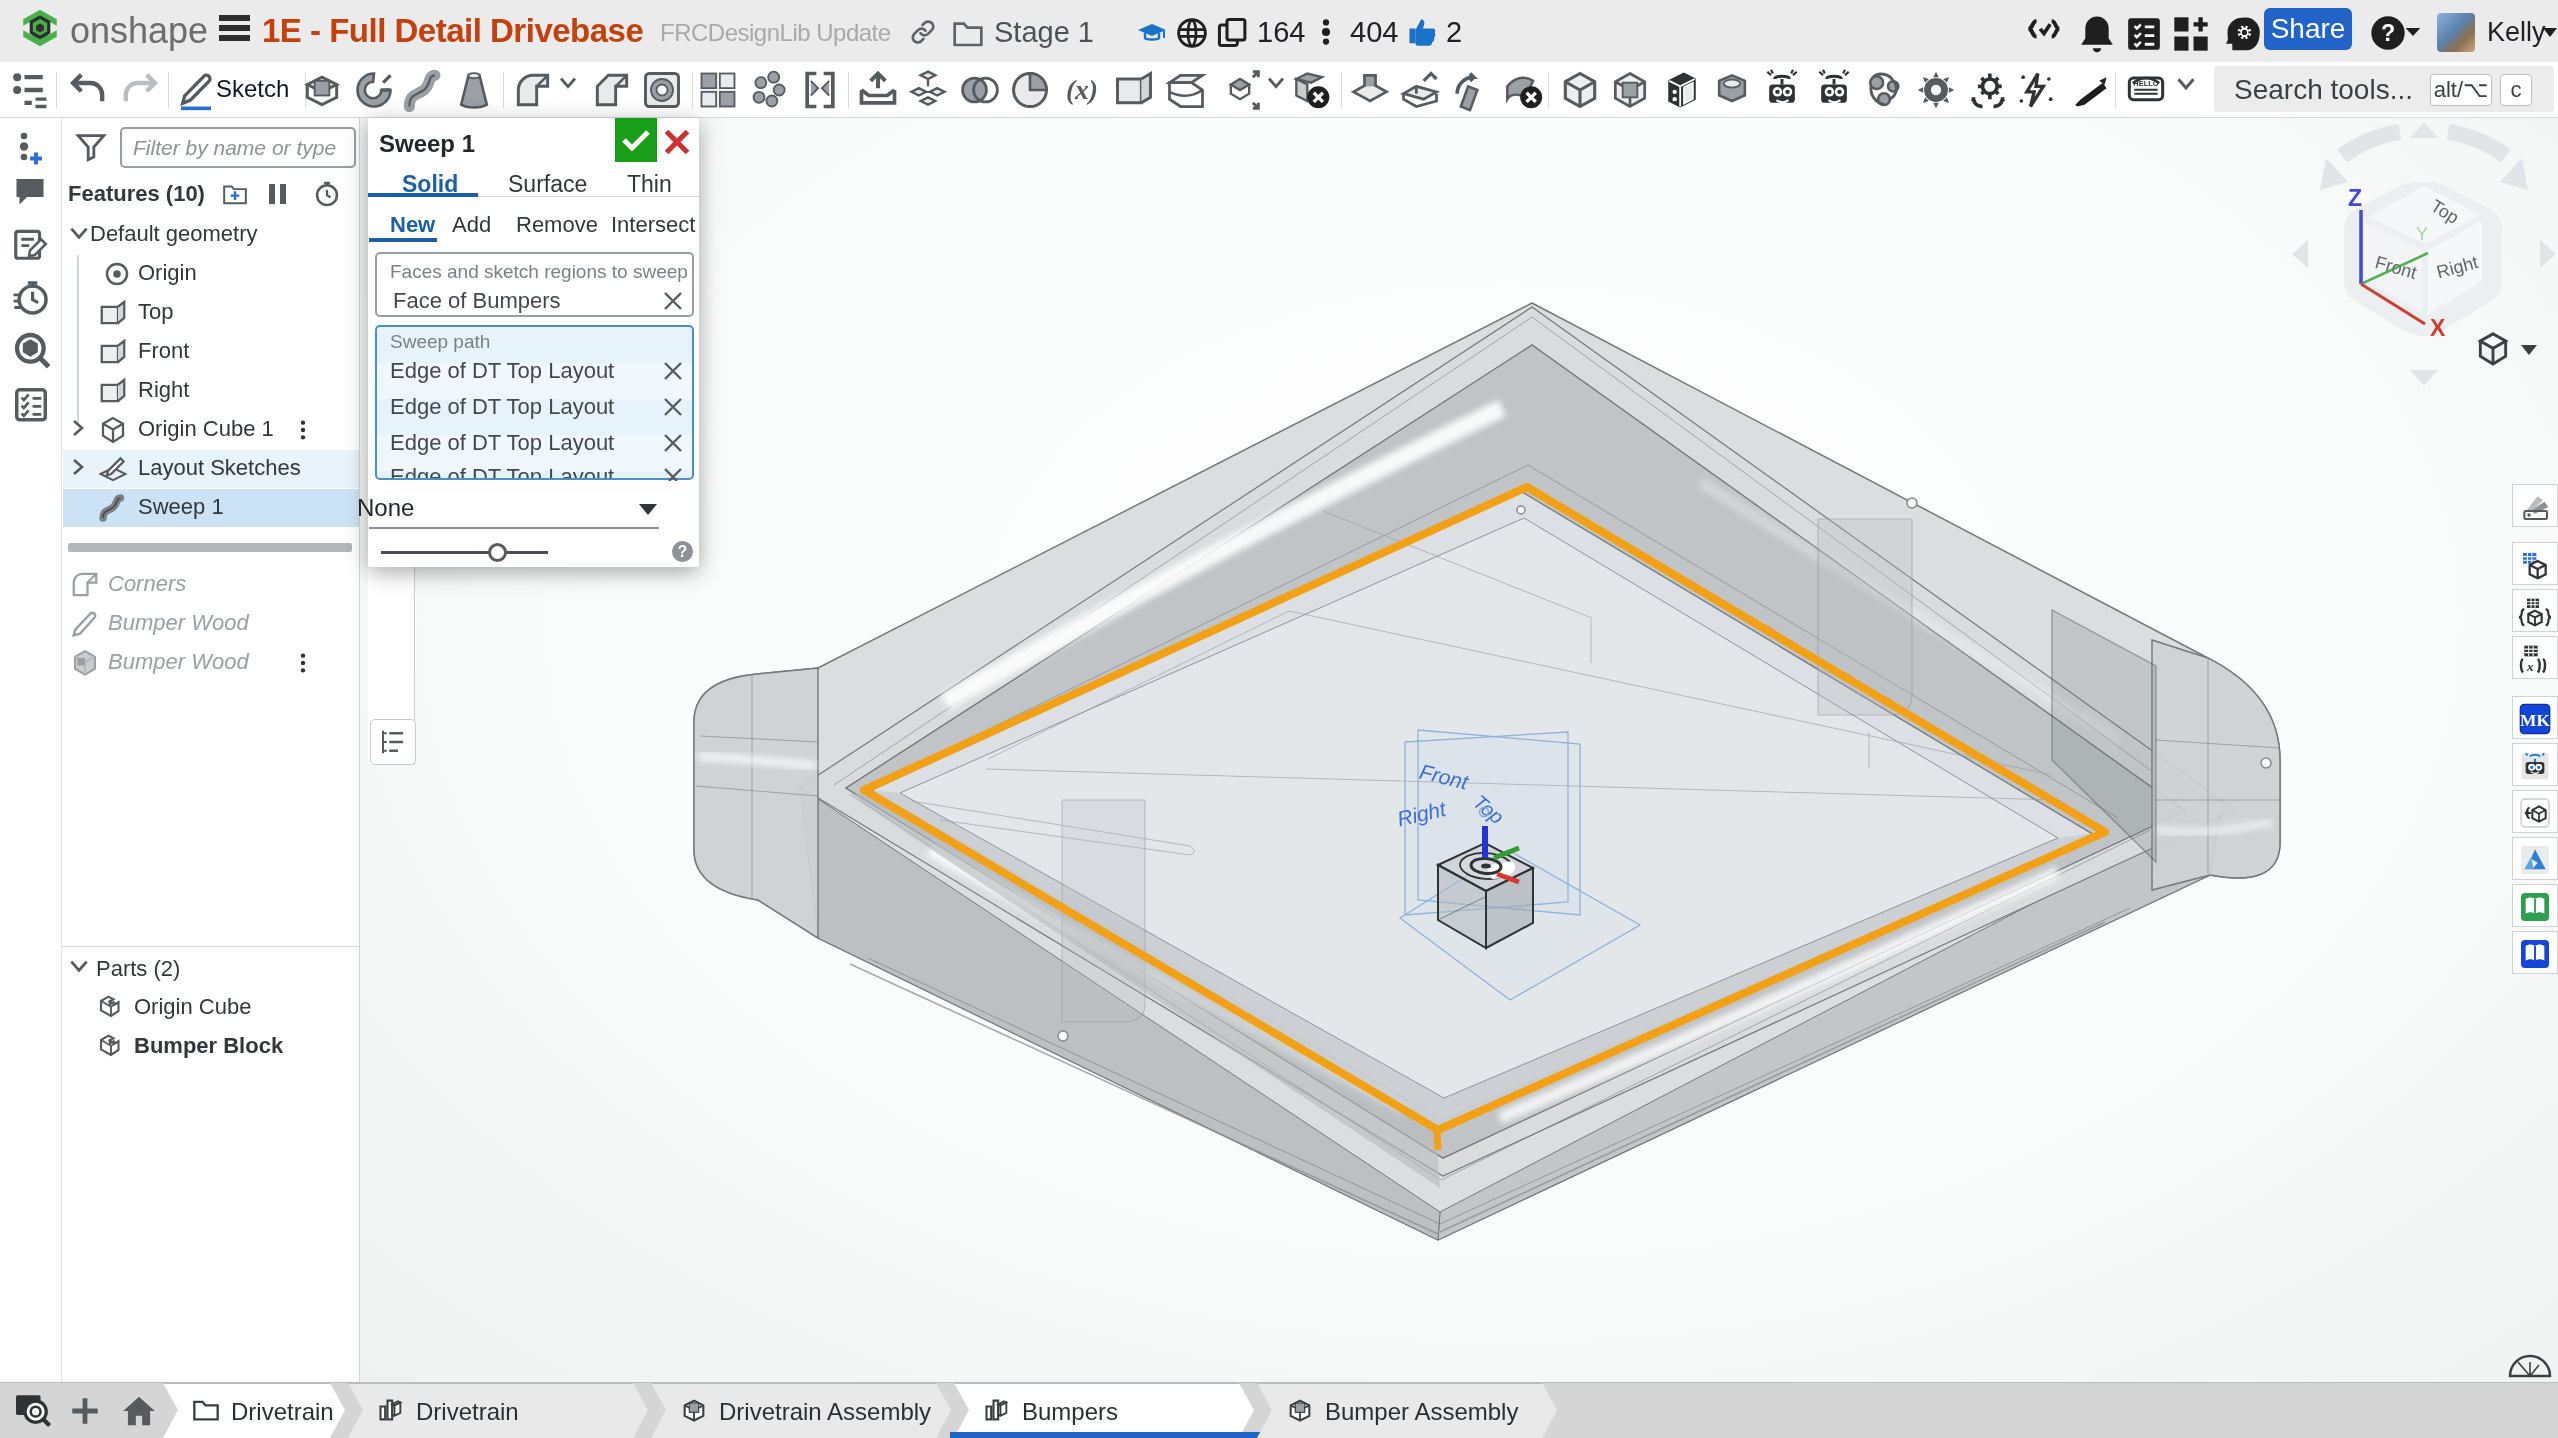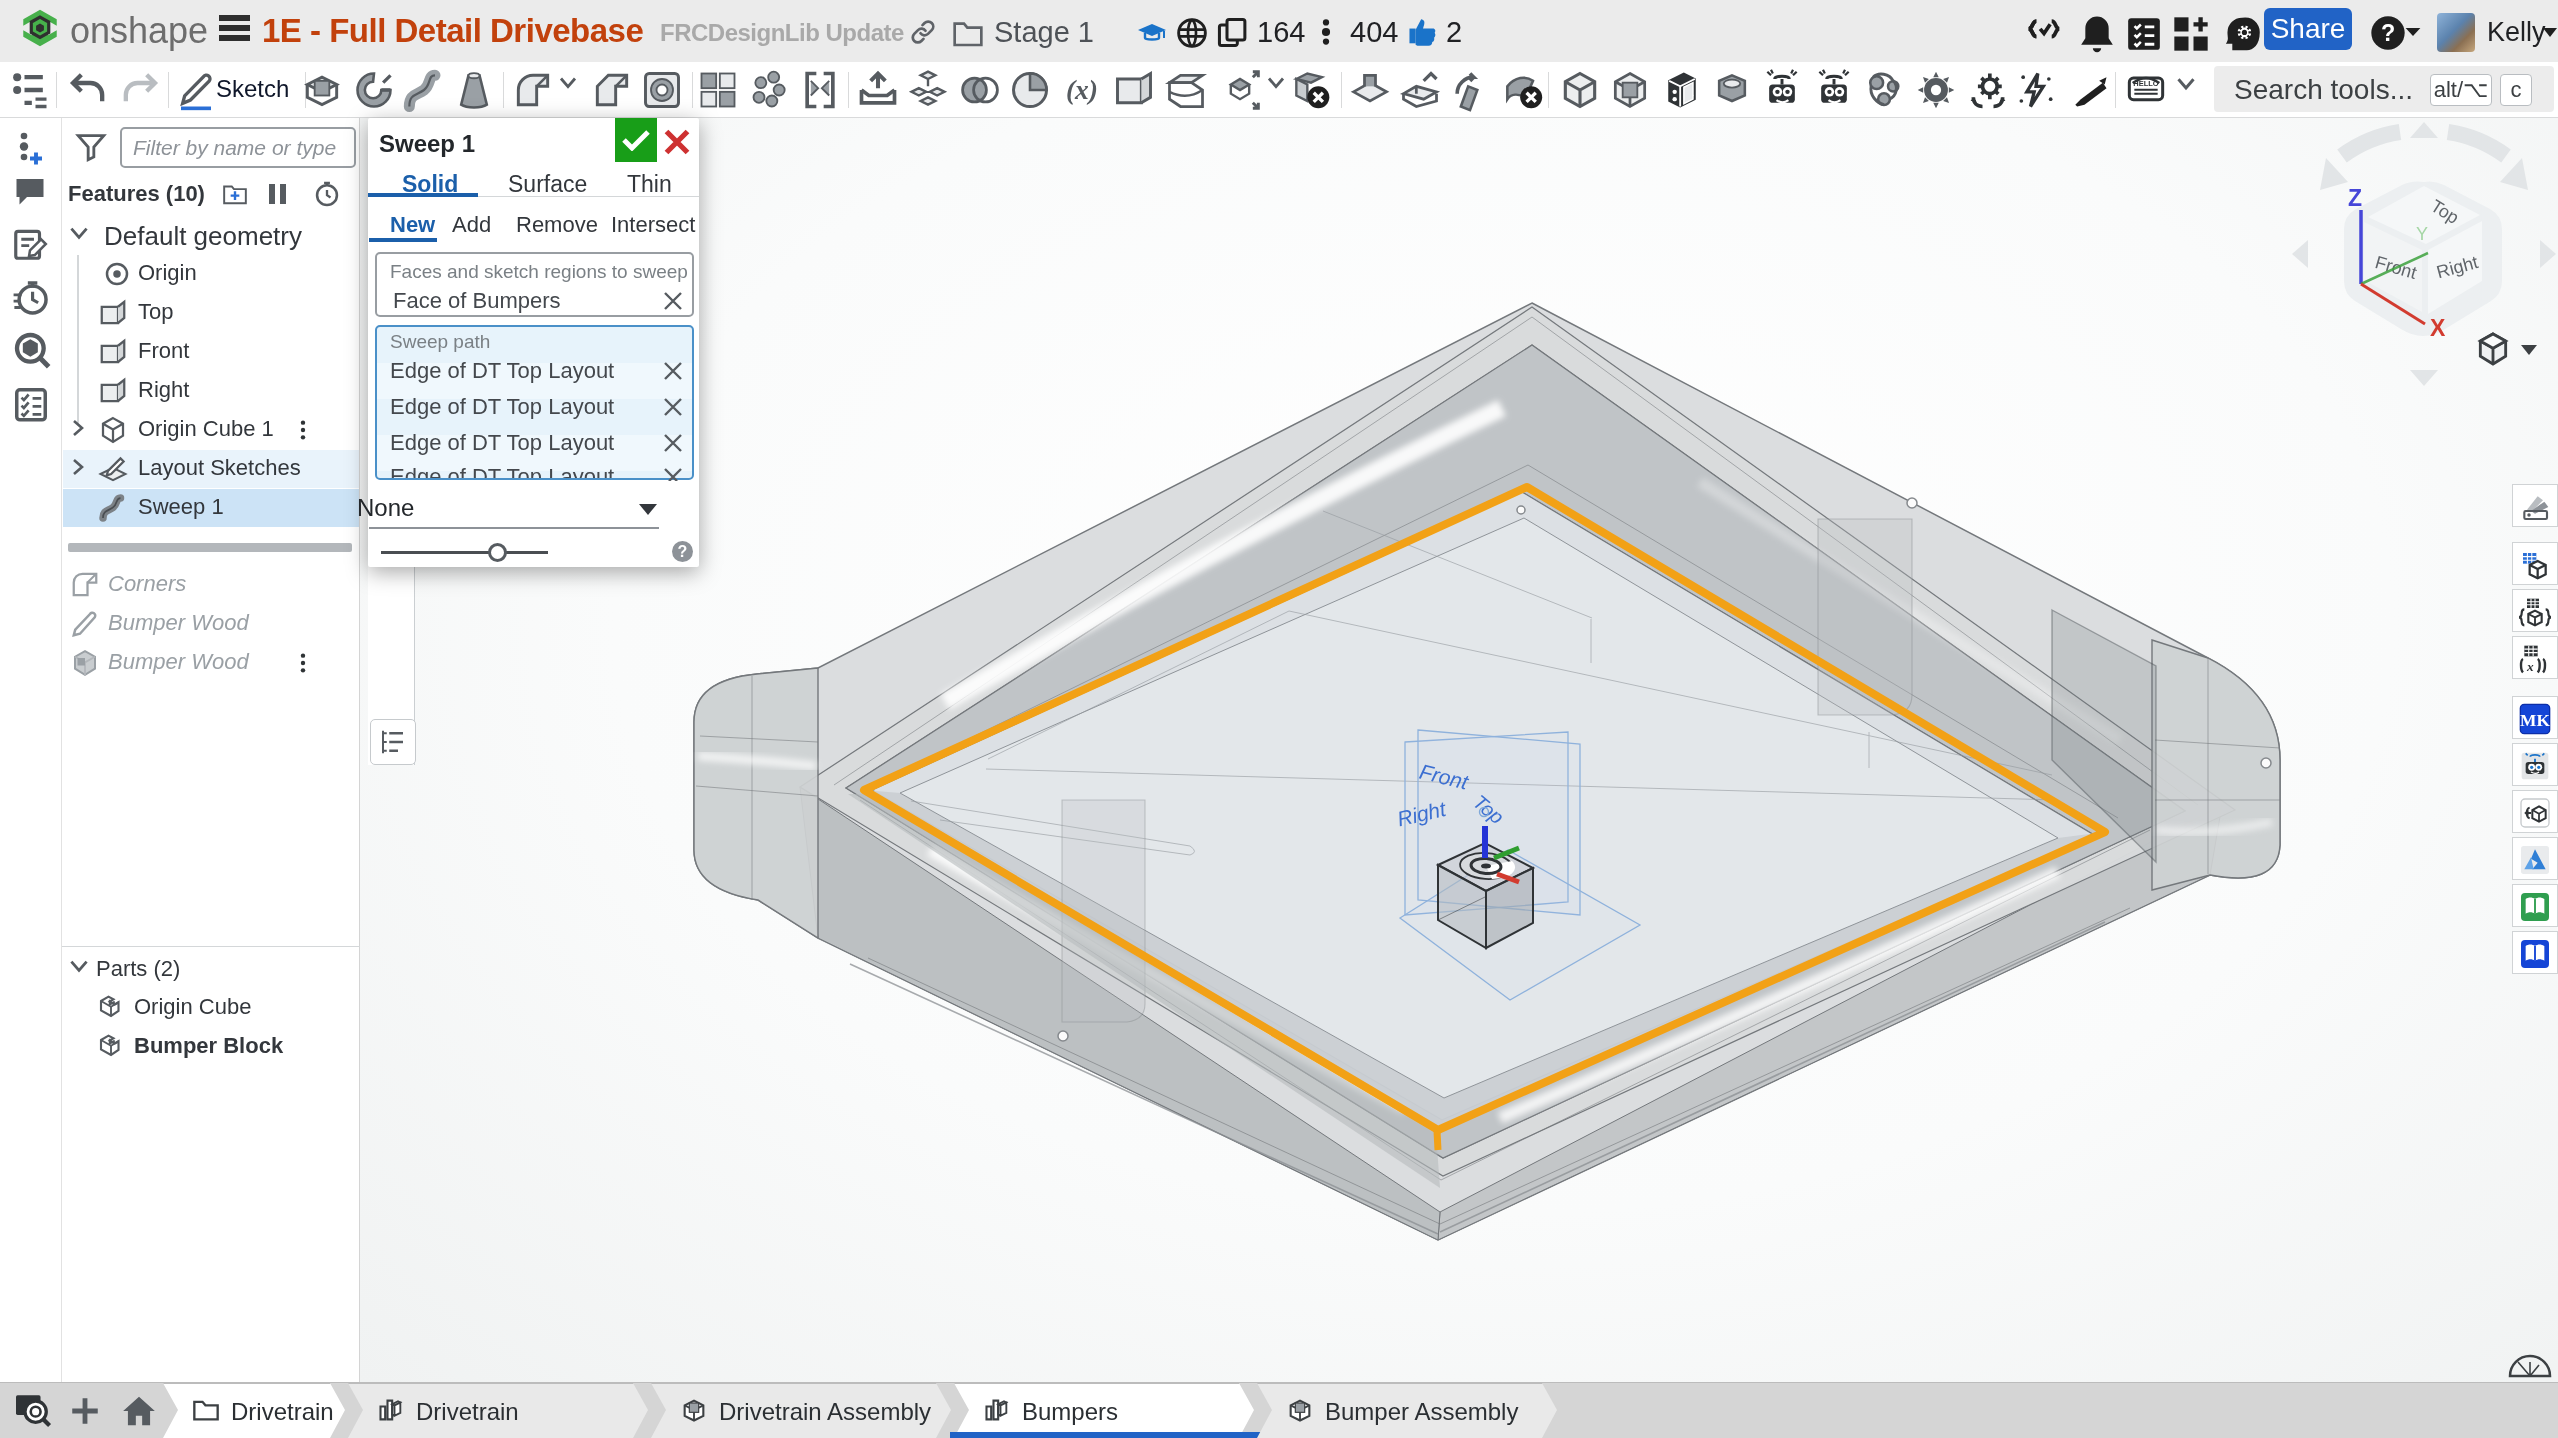--- a/index.html
+++ b/index.html
@@ -19,21 +19,21 @@
     <path d="M16.5 1 L28 7.5 L28 12 L22 8.5 L22 18.5 L28 15 L28 19.5 L16.5 26 L5 19.5 L5 15 L11 18.5 L11 8.5 L5 12 L5 7.5 Z" fill="#47b04b"></path>
     <path d="M16.5 6 L22.5 9.4 L22.5 16.6 L16.5 20 L10.5 16.6 L10.5 9.4 Z" fill="none" stroke="#2f2f2f" stroke-width="2.2"></path>
     <path d="M16.5 10.4 L19.2 12 L19.2 15 L16.5 16.6 L13.8 15 L13.8 12 Z" fill="#2f2f2f"></path>
   </svg>
   <div class="a tx" style="left:70px;top:10px;font-size:36px;font-weight:500;color:#6d6d6d">onshape</div>
 
   <div class="a" style="left:219px;top:15px;width:31px;height:6px;background:#2e2e2e"></div>
   <div class="a" style="left:219px;top:25px;width:31px;height:6px;background:#2e2e2e"></div>
   <div class="a" style="left:219px;top:35px;width:31px;height:6px;background:#2e2e2e"></div>
   <div class="a tx" style="left:262px;top:12px;font-size:33px;font-weight:700;color:#c2410c;letter-spacing:-0.5px">1E - Full Detail Drivebase</div>
-  <div class="a tx" style="left:660px;top:19px;font-size:24px;color:#a9a9a9;font-weight:700;letter-spacing:-0.5px">FRCDesignLib Update</div>
+  <div class="a tx" style="left:660px;top:19px;font-size:24px;color:#a9a9a9;font-weight:400;letter-spacing:-0.5px">FRCDesignLib Update</div>
 
   <svg class="a" style="left:908px;top:17px" width="30" height="30" viewBox="0 0 24 24">
       <path d="M10 13a4 4 0 0 0 6 .5l3-3a4 4 0 0 0-5.7-5.7l-1.7 1.7M14 11a4 4 0 0 0-6-.5l-3 3a4 4 0 0 0 5.7 5.7l1.7-1.7" fill="none" stroke="#5f6368" stroke-width="2.2" stroke-linecap="round"></path>
     </svg>
 
   <svg class="a" style="left:952px;top:18px" width="32" height="30" viewBox="0 0 24 22">
       <path d="M2 4 h7 l2.5 3 H22 v13 H2 Z" fill="none" stroke="#5f6368" stroke-width="2"></path>
     </svg>
   <div class="a tx" style="left:994px;top:16px;font-size:29px;color:#4e5257">Stage 1</div>
 
@@ -587,21 +587,21 @@
   <svg class="a" style="left:313px;top:180px" width="28" height="28" viewBox="0 0 24 24">
       <circle cx="12" cy="13" r="8.5" fill="none" stroke="#565b60" stroke-width="2.2"></circle>
       <path d="M12 8.5 v4.5 l3 2 M9.5 2.5 h5 M12 2.5 v2.5" stroke="#565b60" stroke-width="2" fill="none"></path>
     </svg>
   <div class="a" style="left:63px;top:450px;width:296px;height:38px;background:#e9f3fb"></div>
   <div class="a" style="left:63px;top:489px;width:296px;height:38px;background:#cce3f6"></div>
   <div class="a" style="left:77px;top:255px;width:2px;height:170px;background:#d4d7d9"></div>
   <svg class="a" style="left:66px;top:220px" width="26" height="26" viewBox="0 0 24 24">
       <path d="M5 8 l7 8 7-8" fill="none" stroke="#565b60" stroke-width="2.6"></path>
     </svg>
-  <div class="a tx" style="left:104px;top:221px;font-size:26px;color:#33373c">Default geometry</div>
+  <div class="a tx" style="left:90px;top:221px;font-size:22px;color:#33373c">Default geometry</div>
   <svg class="a" style="left:102px;top:259px" width="30" height="30" viewBox="0 0 24 24">
       <circle cx="12" cy="12" r="8" fill="none" stroke="#565b60" stroke-width="2"></circle>
       <circle cx="12" cy="12" r="3" fill="#565b60"></circle>
     </svg>
   <div class="a tx" style="left:138px;top:260px;font-size:22px;color:#33373c">Origin</div>
   <svg class="a" style="left:98px;top:298px" width="30" height="30" viewBox="0 0 24 24">
       <path d="M3 7 h13 v13 H3 Z" fill="#eceeef" stroke="#565b60" stroke-width="1.8"></path>
       <path d="M16 7 l5-4 v13 l-5 4" fill="#d4d7d9" stroke="#565b60" stroke-width="1.8"></path>
     </svg>
   <div class="a tx" style="left:138px;top:299px;font-size:22px;color:#33373c">Top</div>

